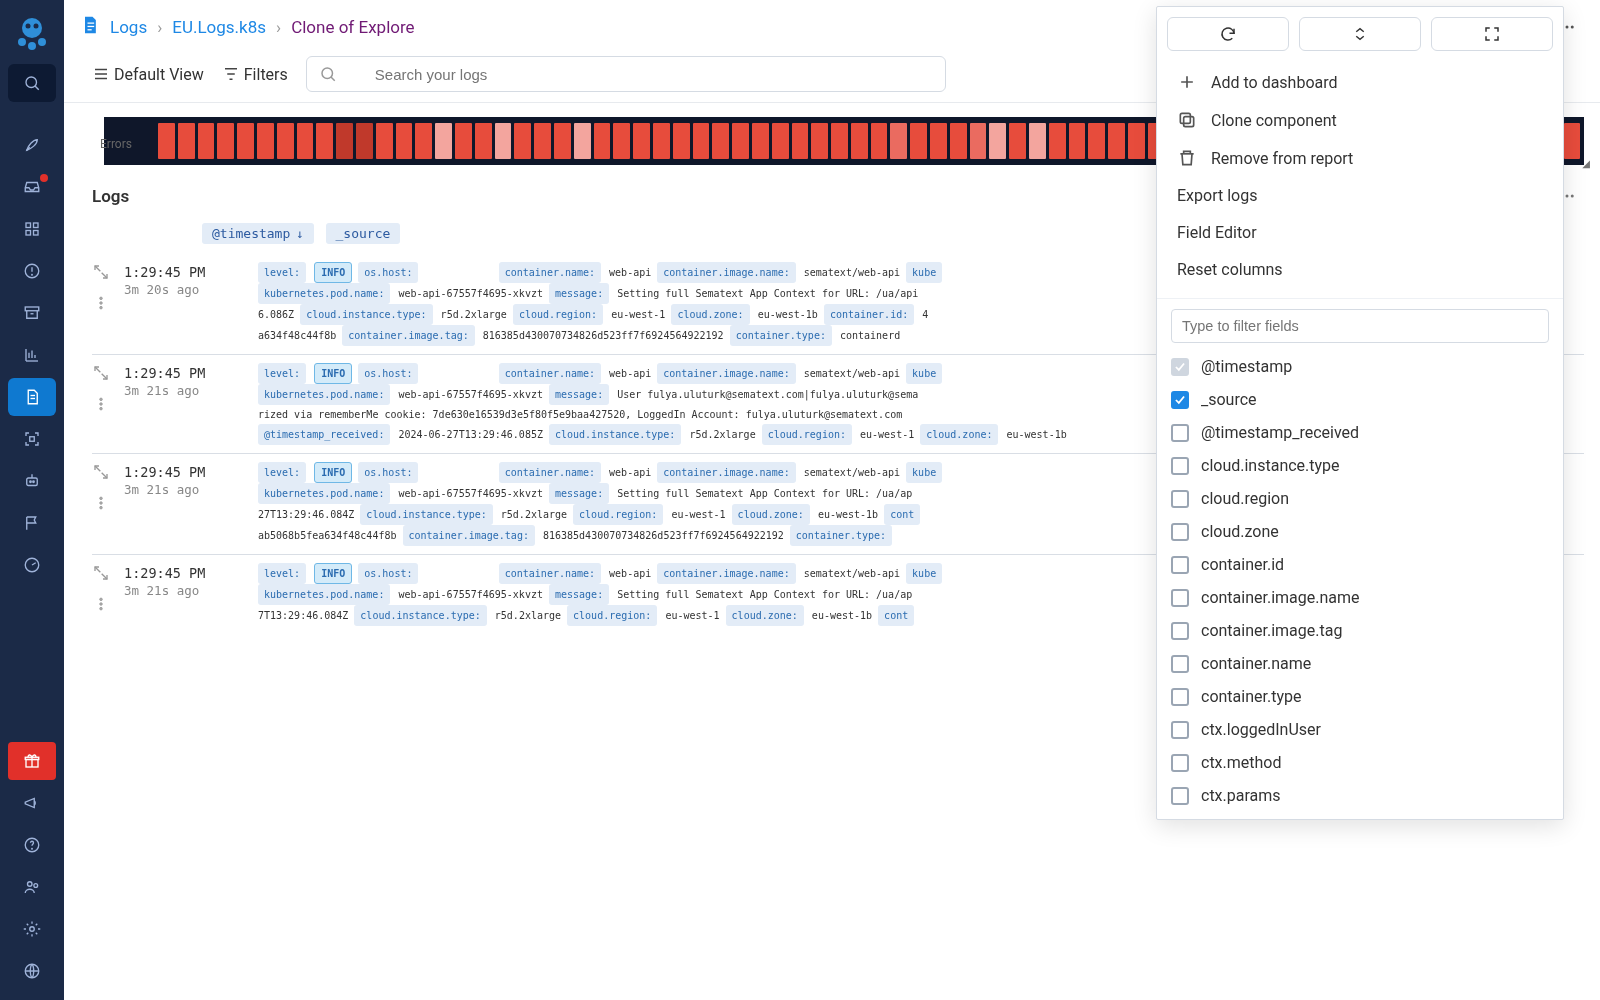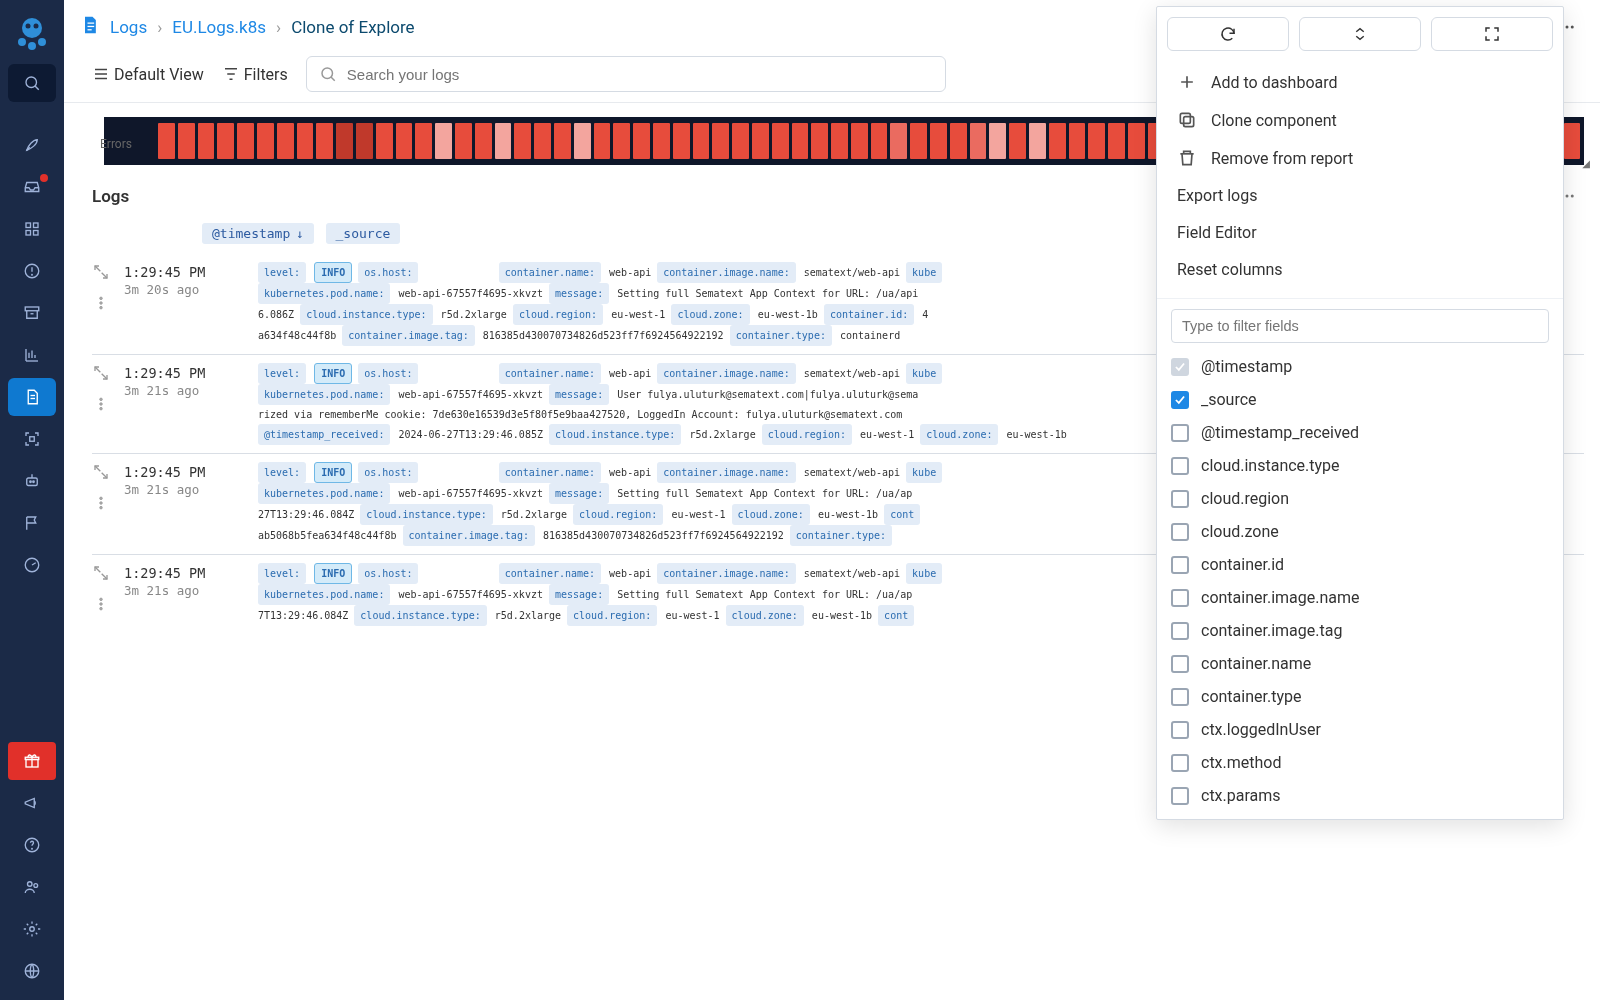--- a/index.html
+++ b/index.html
@@ -19,30 +19,30 @@
   .side-nav .active svg { stroke:#fff; }
   .side-nav .gift svg { stroke:#fff; }
 
   
   .main { flex:1; display:flex; flex-direction:column; overflow:hidden; position:relative;}
   .topbar { display:flex; align-items:center; padding:10px 16px 6px 16px; gap:10px; }
   .breadcrumb { display:flex; align-items:center; gap:10px; font-size:17px; }
   .breadcrumb .doc-icon { color:#1e88e5; }
   .breadcrumb a { color:#1e88e5; text-decoration:none; }
   .breadcrumb .sep { color:#999; }
-  .breadcrumb .current { color:#0c4a6e; }
+  .breadcrumb .current { color:#701a75; }
   .topbar-right { margin-left:auto; display:flex; align-items:center; gap:10px;}
   .icon-btn { width:34px; height:34px; display:flex; align-items:center; justify-content:center; border-radius:4px; color:#555;}
   .help-circle { width:22px; height:22px; border-radius:50%; background:#9b59d6; color:#fff; display:flex; align-items:center; justify-content:center; font-weight:bold; font-size:14px;}
 
   .subbar { display:flex; align-items:center; padding:6px 16px 10px 28px; gap:18px; border-bottom:1px solid #e7eaee;}
   .subbar .view-btn, .subbar .filters-btn { display:flex; align-items:center; gap:4px; font-size:16px; color:#333; }
   .subbar .view-btn svg, .subbar .filters-btn svg { stroke:#444; }
   .search-box { flex:1; max-width:640px; display:flex; align-items:center; gap:10px; border:1px solid #d5dbe3; border-radius:6px; padding:8px 12px; color:#888;}
-  .search-box input { border:none; outline:none; flex:1; font-size:15px; background:transparent;}
+  .search-box input { border:none; outline:none; flex:1; font-size:15px; background:transparent;margin-left:28px;}
   .subbar-right { margin-left:auto; display:flex; align-items:center; gap:6px; }
 
   
   .errors-panel { margin:14px 16px 0 40px; background:#0f172a; padding:6px 4px 6px 4px; position:relative;}
   .errors-panel .label { position:absolute; left:0; top:20px; font-size:12px; color:#666; transform:translateX(-4px); }
   .errors-panel .bars { display:flex; gap:3px; height:36px; margin-left:50px; }
   .errors-panel .bars span { flex:1; background:#e74c3c; border-radius:1px; }
   .errors-panel .bars span.lite { background:#f3a59e; }
   .errors-panel .bars span.med { background:#ea6b60; }
   .errors-panel .right-icons { position:absolute; right:-4px; top:0; display:flex; flex-direction:column; gap:6px; color:#777;}

